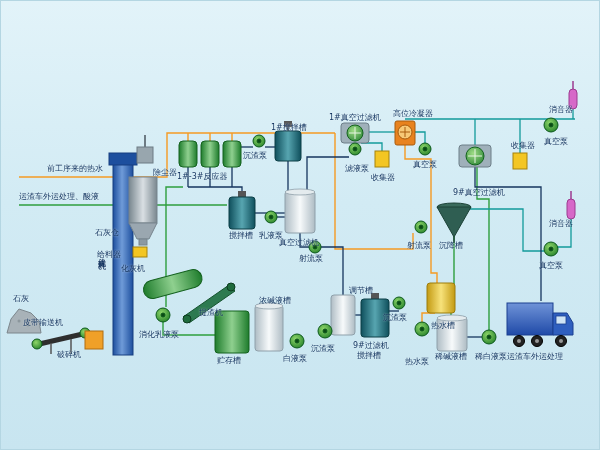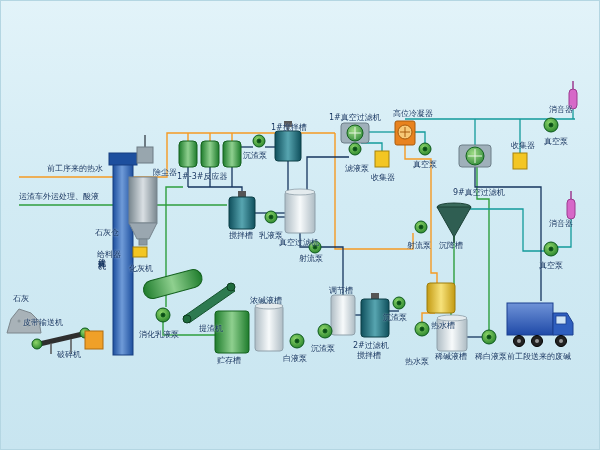--- a/index.html
+++ b/index.html
@@ -293,27 +293,27 @@
           <circle cx="488" cy="336" r="2" fill="#0b4a14"></circle>
         </g>
   </g>
 </svg>
 
 <div class="lbl" style="left:46px;top:163px">前工序来的热水</div>
 <div class="lbl" style="left:18px;top:191px">运渣车外运处理、酸液</div>
 <div class="lbl" style="left:152px;top:167px">除尘器</div>
 <div class="lbl" style="left:94px;top:227px">石灰仓</div>
 <div class="lbl" style="left:96px;top:249px">给料器</div>
-<div class="lbl" style="left:128px;top:263px">化灰机</div>
+<div class="lbl" style="left:120px;top:263px">化灰机</div>
 <div class="lbl" style="left:12px;top:293px">石灰</div>
 <div class="lbl" style="left:22px;top:317px">皮带输送机</div>
 <div class="lbl" style="left:56px;top:349px">破碎机</div>
 <div class="lbl v" style="left:96px;top:250px">斗式提升机</div>
 <div class="lbl" style="left:138px;top:329px">消化乳液泵</div>
-<div class="lbl" style="left:198px;top:323px">提渣机</div>
+<div class="lbl" style="left:198px;top:307px">提渣机</div>
 <div class="lbl" style="left:176px;top:171px">1#-3#反应器</div>
 <div class="lbl" style="left:242px;top:150px">沉渣泵</div>
 <div class="lbl" style="left:270px;top:122px">1#搅拌槽</div>
 <div class="lbl" style="left:228px;top:230px">搅拌槽</div>
 <div class="lbl" style="left:258px;top:230px">乳液泵</div>
 <div class="lbl" style="left:278px;top:237px">真空过滤机</div>
 <div class="lbl" style="left:298px;top:253px">射流泵</div>
 <div class="lbl" style="left:328px;top:112px">1#真空过滤机</div>
 <div class="lbl" style="left:392px;top:108px">高位冷凝器</div>
 <div class="lbl" style="left:344px;top:163px">滤液泵</div>
@@ -321,26 +321,26 @@
 <div class="lbl" style="left:412px;top:159px">真空泵</div>
 <div class="lbl" style="left:452px;top:187px">9#真空过滤机</div>
 <div class="lbl" style="left:510px;top:140px">收集器</div>
 <div class="lbl" style="left:543px;top:136px">真空泵</div>
 <div class="lbl" style="left:548px;top:104px">消音器</div>
 <div class="lbl" style="left:406px;top:240px">射流泵</div>
 <div class="lbl" style="left:438px;top:240px">沉降槽</div>
 <div class="lbl" style="left:548px;top:218px">消音器</div>
 <div class="lbl" style="left:538px;top:260px">真空泵</div>
 <div class="lbl" style="left:216px;top:355px">贮存槽</div>
-<div class="lbl" style="left:249px;top:295px">浓碱液槽</div>
+<div class="lbl" style="left:258px;top:295px">浓碱液槽</div>
 <div class="lbl" style="left:282px;top:353px">白液泵</div>
 <div class="lbl" style="left:310px;top:343px">沉渣泵</div>
-<div class="lbl" style="left:328px;top:285px">调节槽</div>
+<div class="lbl" style="left:348px;top:285px">调节槽</div>
 <div class="lbl" style="left:382px;top:312px">沉渣泵</div>
-<div class="lbl" style="left:352px;top:340px">2#过滤机</div>
+<div class="lbl" style="left:352px;top:340px">9#过滤机</div>
 <div class="lbl" style="left:356px;top:350px">搅拌槽</div>
 <div class="lbl" style="left:404px;top:356px">热水泵</div>
 <div class="lbl" style="left:430px;top:320px">热水槽</div>
 <div class="lbl" style="left:434px;top:351px">稀碱液槽</div>
 <div class="lbl" style="left:474px;top:351px">稀白液泵</div>
-<div class="lbl" style="left:506px;top:351px">前工段送来的废碱</div>
+<div class="lbl" style="left:506px;top:351px">运渣车外运处理</div>
 
 </div>
 
 </body></html>

